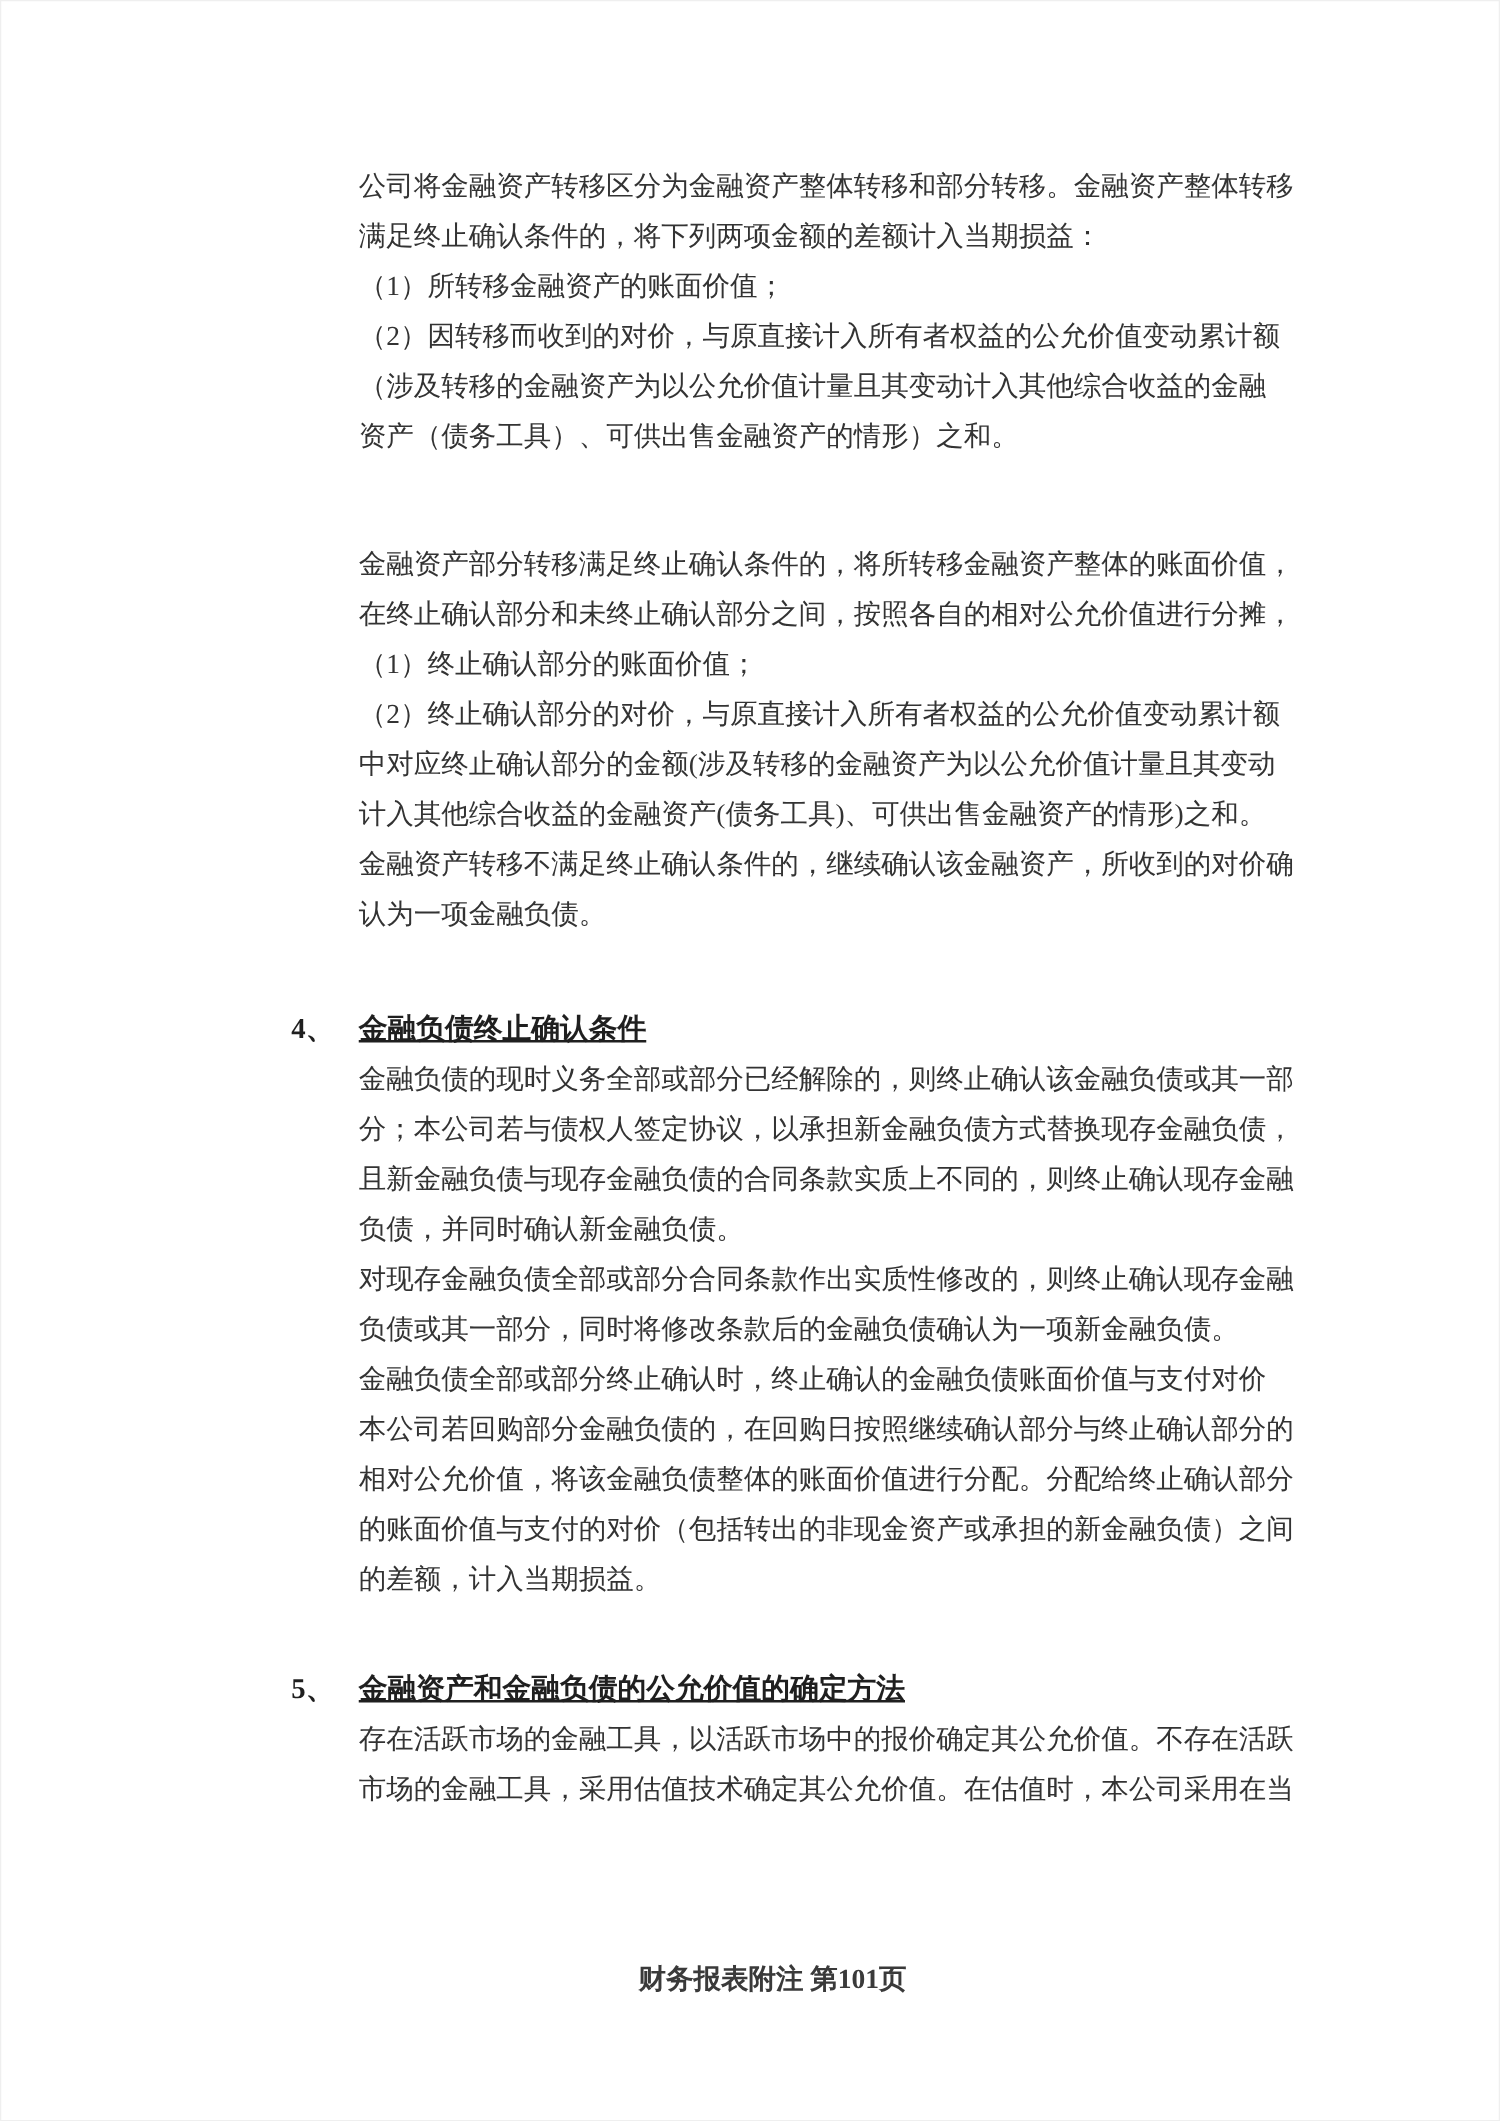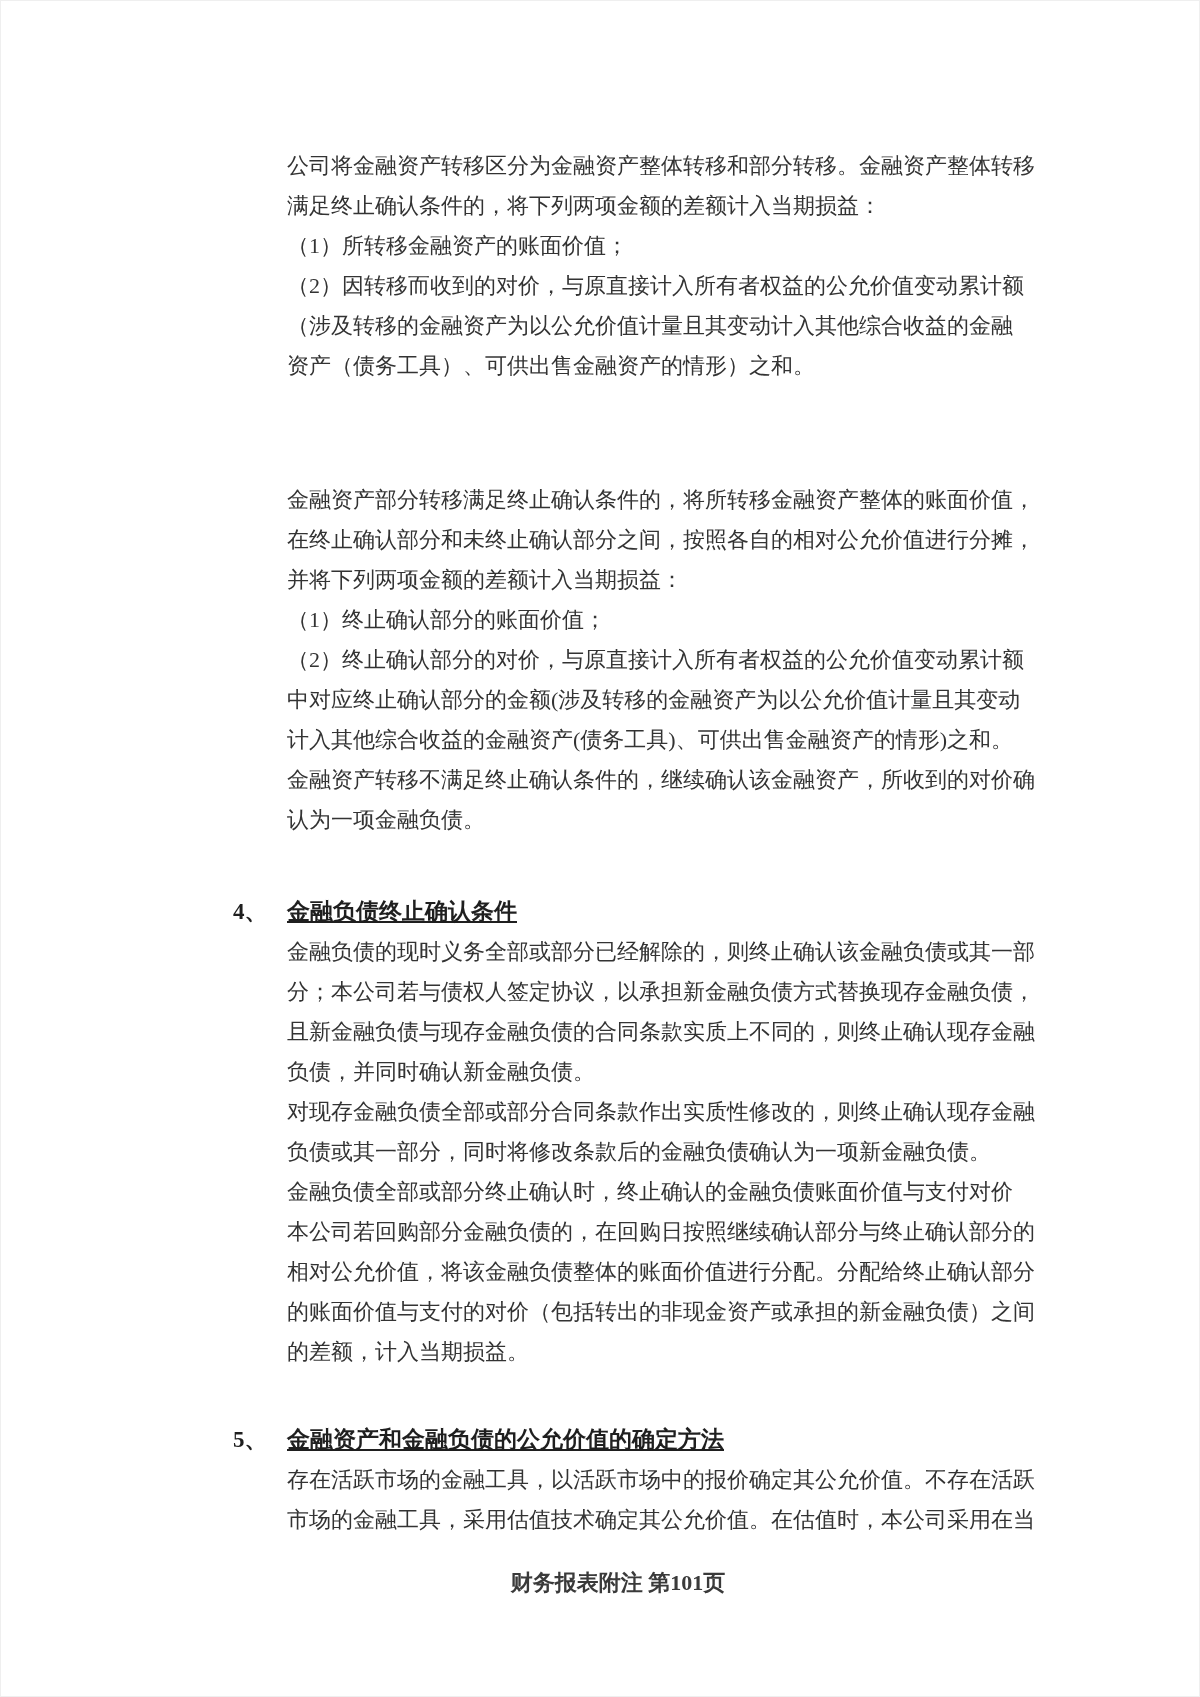--- a/index.html
+++ b/index.html
@@ -13,32 +13,32 @@
     height: 1697px;
     background: #ffffff;
     box-shadow: inset 0 0 0 1px #efefef;
     font-family: "Liberation Serif", "DejaVu Serif", serif;
     color: #333333;
     overflow: hidden;
   }
   .content {
     position: absolute;
     left: 287px;
-    top: 146px;
+    top: 129px;
     width: 756px;
   }
   .tline {
     height: 40px;
     line-height: 40px;
     font-size: 22px;
     white-space: nowrap;
     color: #333333;
   }
   .para { margin: 0; }
-  .para2 { margin-top: 94px; }
+  .para2 { margin-top: 62px; }
   .section-heading {
     display: flex;
     align-items: baseline;
     height: 40px;
     line-height: 40px;
     font-size: 23px;
     font-weight: bold;
     color: #1f1f1f;
   }
   .section4-heading { margin-top: 52px; }
@@ -75,21 +75,20 @@
         <div class="tline">满足终止确认条件的，将下列两项金额的差额计入当期损益：</div>
         <div class="tline">（1）所转移金融资产的账面价值；</div>
         <div class="tline">（2）因转移而收到的对价，与原直接计入所有者权益的公允价值变动累计额</div>
         <div class="tline">（涉及转移的金融资产为以公允价值计量且其变动计入其他综合收益的金融</div>
         <div class="tline">资产（债务工具）、可供出售金融资产的情形）之和。</div>
       </div>
 
     <div class="para para2">
         <div class="tline">金融资产部分转移满足终止确认条件的，将所转移金融资产整体的账面价值，</div>
         <div class="tline">在终止确认部分和未终止确认部分之间，按照各自的相对公允价值进行分摊，</div>
-        <div class="tline">并将下列两项金额的差额计入当期损益：</div>
         <div class="tline">（1）终止确认部分的账面价值；</div>
         <div class="tline">（2）终止确认部分的对价，与原直接计入所有者权益的公允价值变动累计额</div>
         <div class="tline">中对应终止确认部分的金额(涉及转移的金融资产为以公允价值计量且其变动</div>
         <div class="tline">计入其他综合收益的金融资产(债务工具)、可供出售金融资产的情形)之和。</div>
         <div class="tline">金融资产转移不满足终止确认条件的，继续确认该金融资产，所收到的对价确</div>
         <div class="tline">认为一项金融负债。</div>
       </div>
 
     <div class="section-heading section4-heading">
       <span class="h-num">4、</span>

